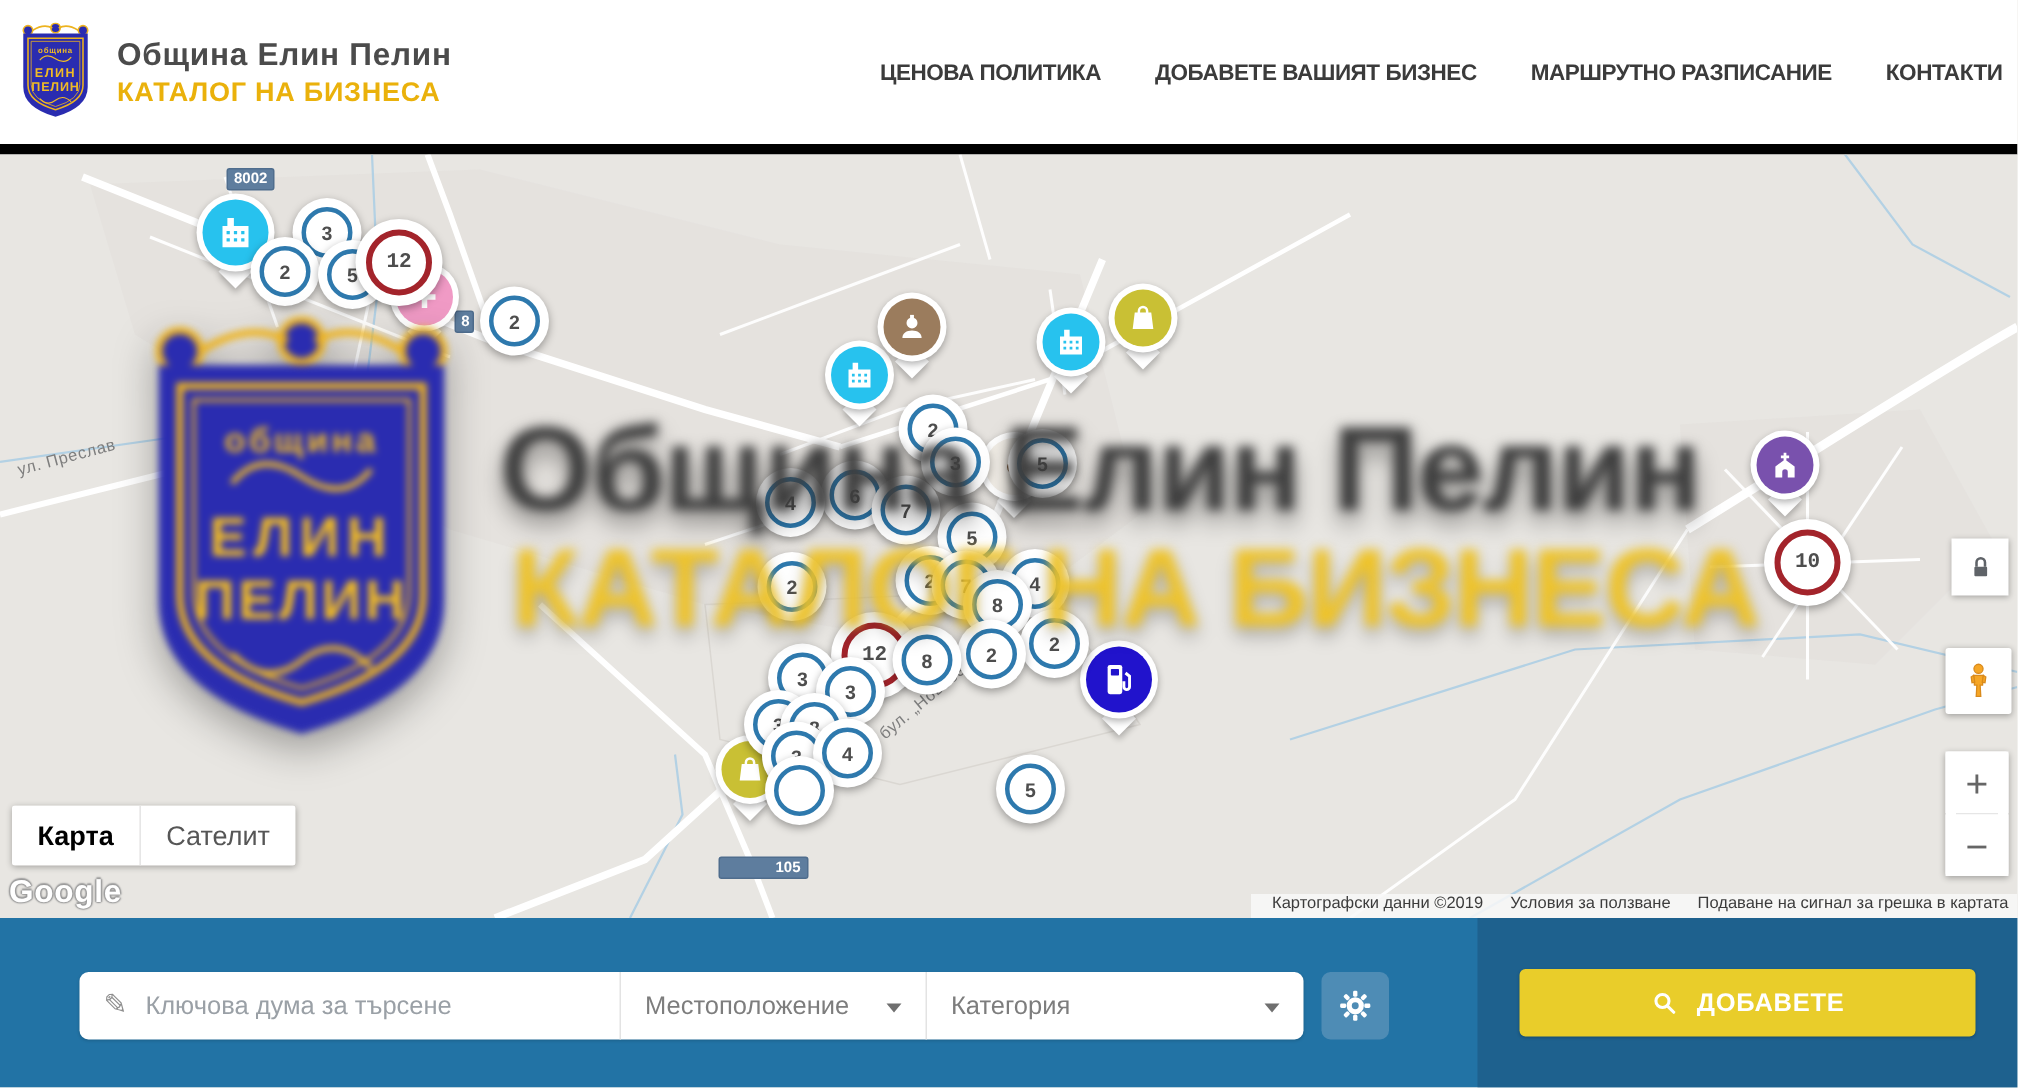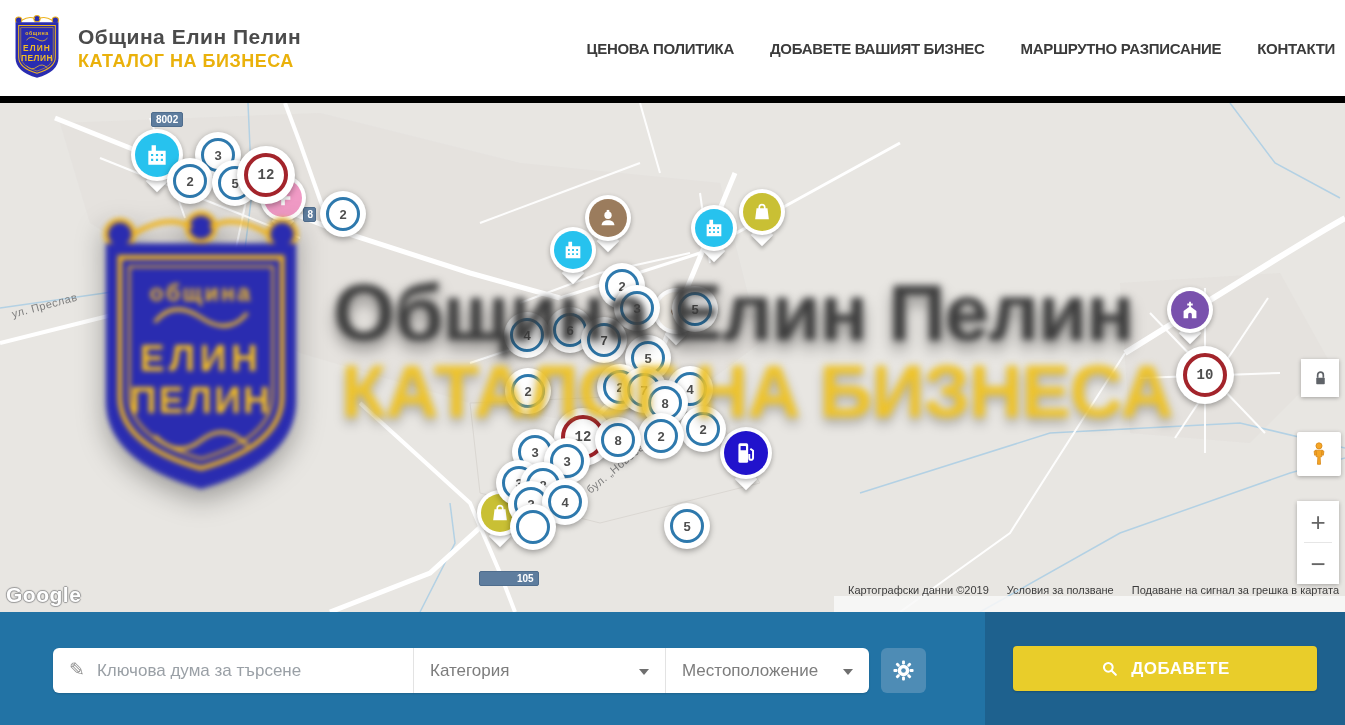--- a/index.html
+++ b/index.html
@@ -66,21 +66,21 @@
   .maptype { position:absolute; left:8px; top:434px; z-index:10; display:flex;
              box-shadow:0 1px 4px rgba(0,0,0,.3); border-radius:2px; overflow:hidden; }
   .maptype button { height:40px; padding:0 17px; background:#fff; border:none; font-size:18px;
              color:#565656; cursor:pointer; font-family:inherit; }
   .maptype button.active { font-weight:bold; color:#000; }
   .maptype button + button { border-left:1px solid #e6e6e6; }
   .glogo { position:absolute; left:6px; bottom:5px; z-index:10; font-size:21px; font-weight:bold; color:#fff;
            letter-spacing:.5px; cursor:pointer;
            text-shadow:0 1px 1px #9a9a9a, 1px 0 1px #9a9a9a, -1px 0 1px #9a9a9a, 0 -1px 1px #9a9a9a; }
   .attribution { position:absolute; right:0; bottom:0; z-index:10; height:15px; display:flex; gap:18px;
-           align-items:flex-end; background:rgba(248,248,248,.85); padding:0 6px 16px 14px;
+           align-items:flex-start; background:rgba(248,248,248,.85); padding:0 6px 16px 14px;
            font-size:11px; color:#3c3c3c; white-space:nowrap; }
   .attribution span { cursor:default; }
   .attribution .link { cursor:pointer; }
   .lock-btn { position:absolute; right:6px; top:256px; z-index:10; width:38px; height:38px; background:#fff;
            box-shadow:0 1px 4px rgba(0,0,0,.3); display:flex; align-items:center; justify-content:center;
            cursor:pointer; }
   .lock-btn svg { width:17px; height:17px; }
   .pegman { position:absolute; right:4px; top:329px; z-index:10; width:44px; height:44px; background:#fff;
            border-radius:2px; box-shadow:0 1px 4px rgba(0,0,0,.3); display:flex; align-items:center;
            justify-content:center; cursor:grab; }
@@ -413,20 +413,24 @@
         <text x="50" y="39" text-anchor="middle" fill="#f0bb25" font-size="10" font-weight="bold" letter-spacing="1">община</text>
         <path d="M30 48 q8 -10 20 -2 q12 8 20 -2" stroke="#f0bb25" fill="none" stroke-width="1.5"></path>
         <text x="50" y="69" text-anchor="middle" fill="#f0bb25" font-size="16" font-weight="bold" letter-spacing="2">ЕЛИН</text>
         <text x="50" y="87" text-anchor="middle" fill="#f0bb25" font-size="16" font-weight="bold" letter-spacing="1">ПЕЛИН</text>
         <path d="M30 97 q10 10 20 2 q10 -8 20 2" stroke="#f0bb25" fill="none" stroke-width="1.5"></path>
       </svg>
       <div class="wm-title">Община Елин Пелин</div>
       <div class="wm-subtitle">КАТАЛОГ НА БИЗНЕСА</div>
     </div>
 
+    <div class="maptype">
+      <button class="active">Карта</button>
+      <button>Сателит</button>
+    </div>
     <div class="glogo">Google</div>
     <div class="attribution">
       <span>Картографски данни ©2019</span>
       <span class="link">Условия за ползване</span>
       <span class="link">Подаване на сигнал за грешка в картата</span>
     </div>
     <div class="lock-btn">
       <svg viewBox="0 0 24 24">
         <path fill="none" stroke="#5f6368" stroke-width="2.4" d="M8 11V7a4 4 0 018 0v4"></path>
         <rect x="6" y="11" width="12" height="9" rx="1" fill="#5f6368"></rect>
@@ -457,26 +461,26 @@
           <path d="M14.8 14.8L20 20" stroke-linecap="round"></path>
         </svg>
         <span>ДОБАВЕТЕ</span>
       </button>
     </div>
     <div class="fields">
       <div class="field f-keyword">
         <span class="pencil">✎</span>
         <input class="kw-input" type="text" placeholder="Ключова дума за търсене" style="">
       </div>
+      <div class="field f-select f-location">
+        <span class="sel-text">Местоположение</span>
+        <span class="caret"></span>
+      </div>
       <div class="field f-select f-category">
         <span class="sel-text">Категория</span>
-        <span class="caret"></span>
-      </div>
-      <div class="field f-select f-location">
-        <span class="sel-text">Местоположение</span>
         <span class="caret"></span>
       </div>
     </div>
     <button class="gear-btn">
       <svg viewBox="0 0 24 24">
         <g fill="#fff">
           <circle cx="12" cy="12" r="6"></circle>
           <rect id="gt" x="10.5" y="1.5" width="3" height="4.2" rx="1"></rect>
         </g>
         <use href="#gt" fill="#fff" transform="rotate(45 12 12)"></use>

